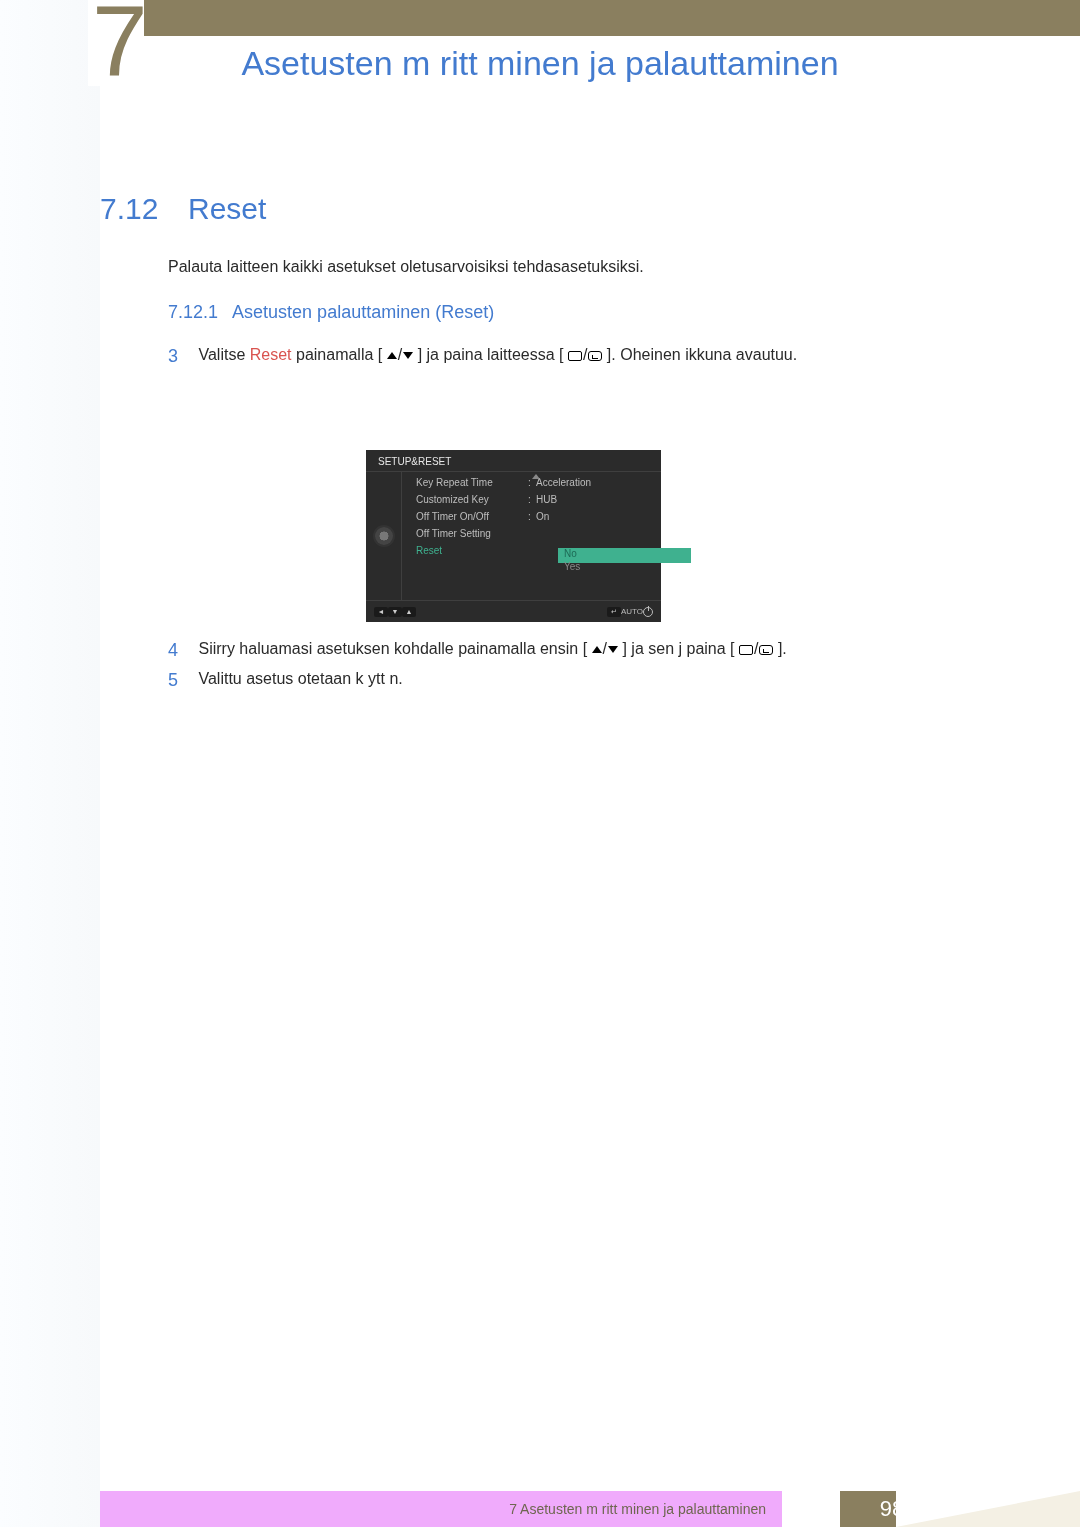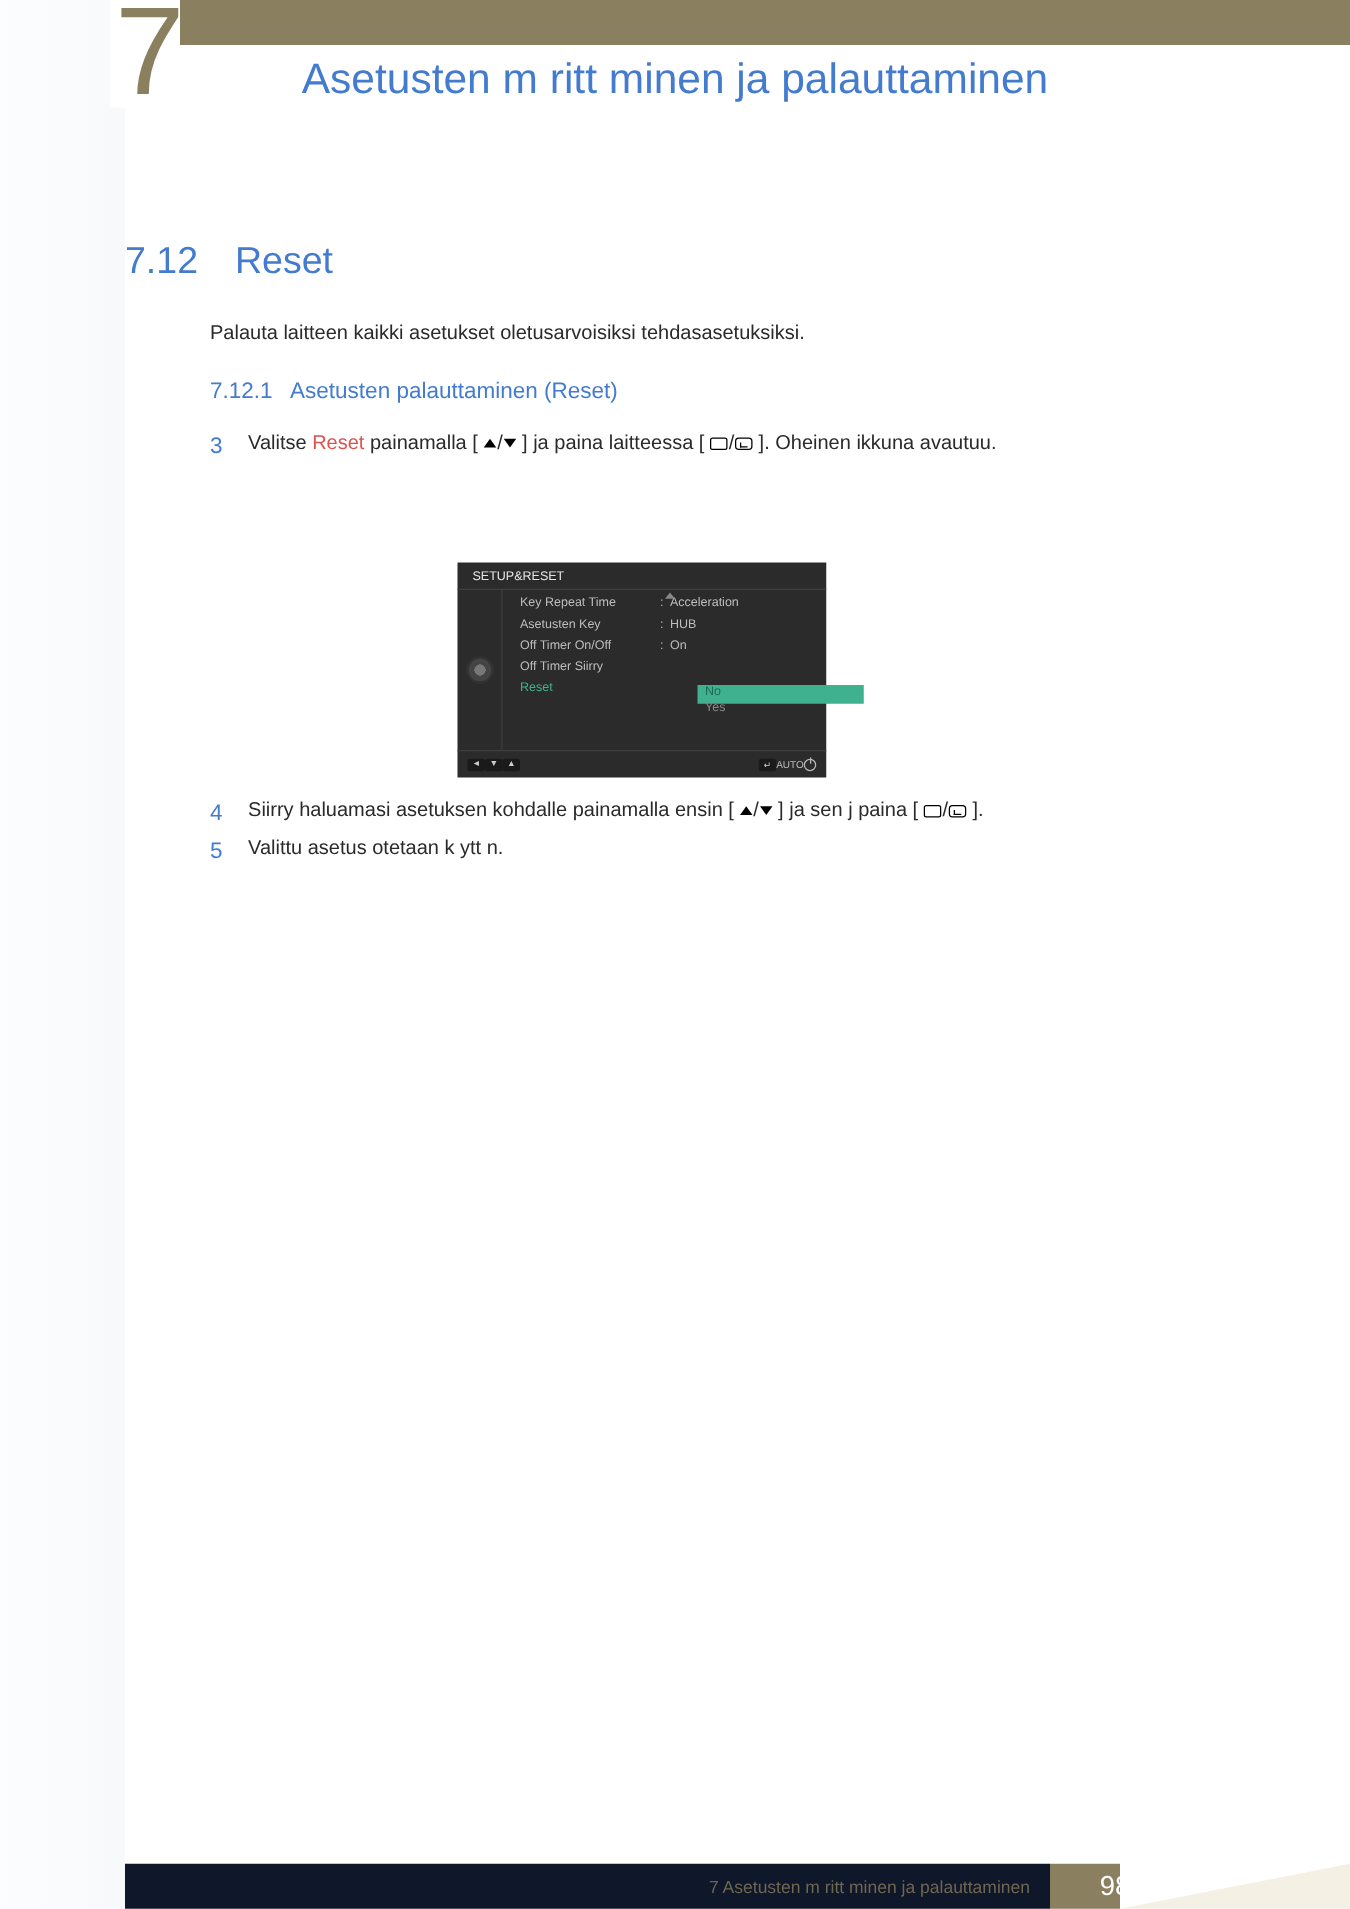--- a/index.html
+++ b/index.html
@@ -192,22 +192,22 @@
 }
 .osd-power::after {
   content:"";position:absolute;left:4px;top:-2px;width:1.2px;height:5px;background:#bbb;
 }
 .step4 { position:absolute; left:168px; top:640px; }
 .step5 { position:absolute; left:168px; top:670px; }
 
 .footer-bar {
   position: absolute;
   left: 100px; bottom: 0;
-  width: 740px; height: 36px;
-  background: #0f172a;
+  width: 682px; height: 36px;
+  background: #f0abfc;
   display: flex; align-items: center; justify-content: flex-end;
   padding-right: 16px;
   color: #6e6650;
   font-size: 14px;
 }
 .page-num-box {
   position: absolute;
   left: 840px; bottom: 0;
   width: 56px; height: 36px;
   background: #8a7f5f;
@@ -264,31 +264,31 @@
       <div class="gear"></div>
     </div>
     <div class="osd-list">
       <div class="osd-tri-up"></div>
       <div class="osd-row">
           <span class="label">Key Repeat Time</span>
           <span class="colon">:</span>
           <span>Acceleration</span>
         </div>
       <div class="osd-row">
-          <span class="label">Asetusten Key</span>
+          <span class="label">Customized Key</span>
           <span class="colon">:</span>
           <span>HUB</span>
         </div>
       <div class="osd-row">
           <span class="label">Off Timer On/Off</span>
           <span class="colon">:</span>
           <span>On</span>
         </div>
       <div class="osd-row">
-          <span class="label">Off Timer Siirry</span>
+          <span class="label">Off Timer Setting</span>
         </div>
       <div class="osd-row">
           <span class="label osd-reset">Reset</span>
         </div>
       <div class="osd-highlight"></div>
       <div class="osd-no">No</div>
       <div class="osd-yes">Yes</div>
     </div>
   </div>
   <div class="osd-bar">

